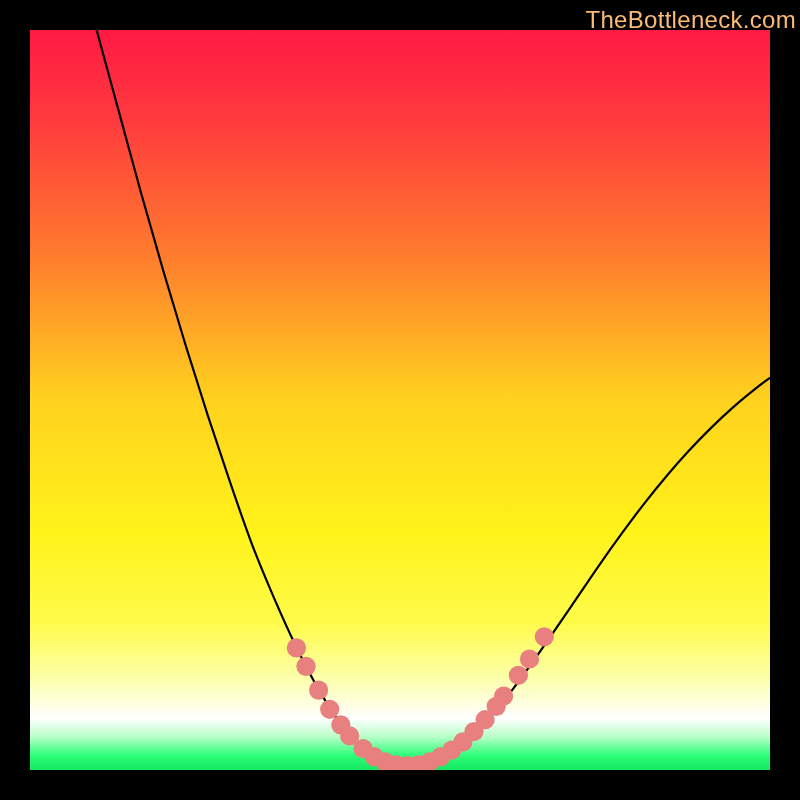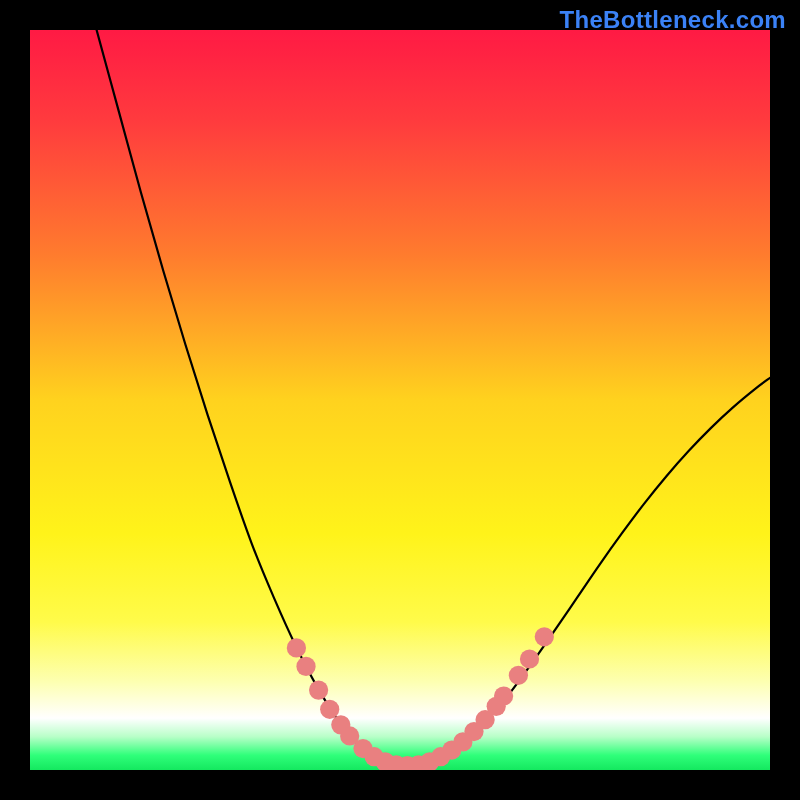--- a/index.html
+++ b/index.html
@@ -13,24 +13,24 @@
   }
   .frame {
     position: relative;
     width: 800px;
     height: 800px;
     background: #000;
   }
   .watermark {
     position: absolute;
     top: 6px;
-    right: 14px;
-    color: #3b82f6;
+    right: 4px;
+    color: #fdba74;
     font-size: 24px;
-    font-weight: 700;
+    font-weight: 400;
     letter-spacing: 0.3px;
     z-index: 20;
   }
   .plot-wrap {
     position: absolute;
     left: 30px;
     top: 30px;
     width: 740px;
     height: 740px;
     background: #000;

